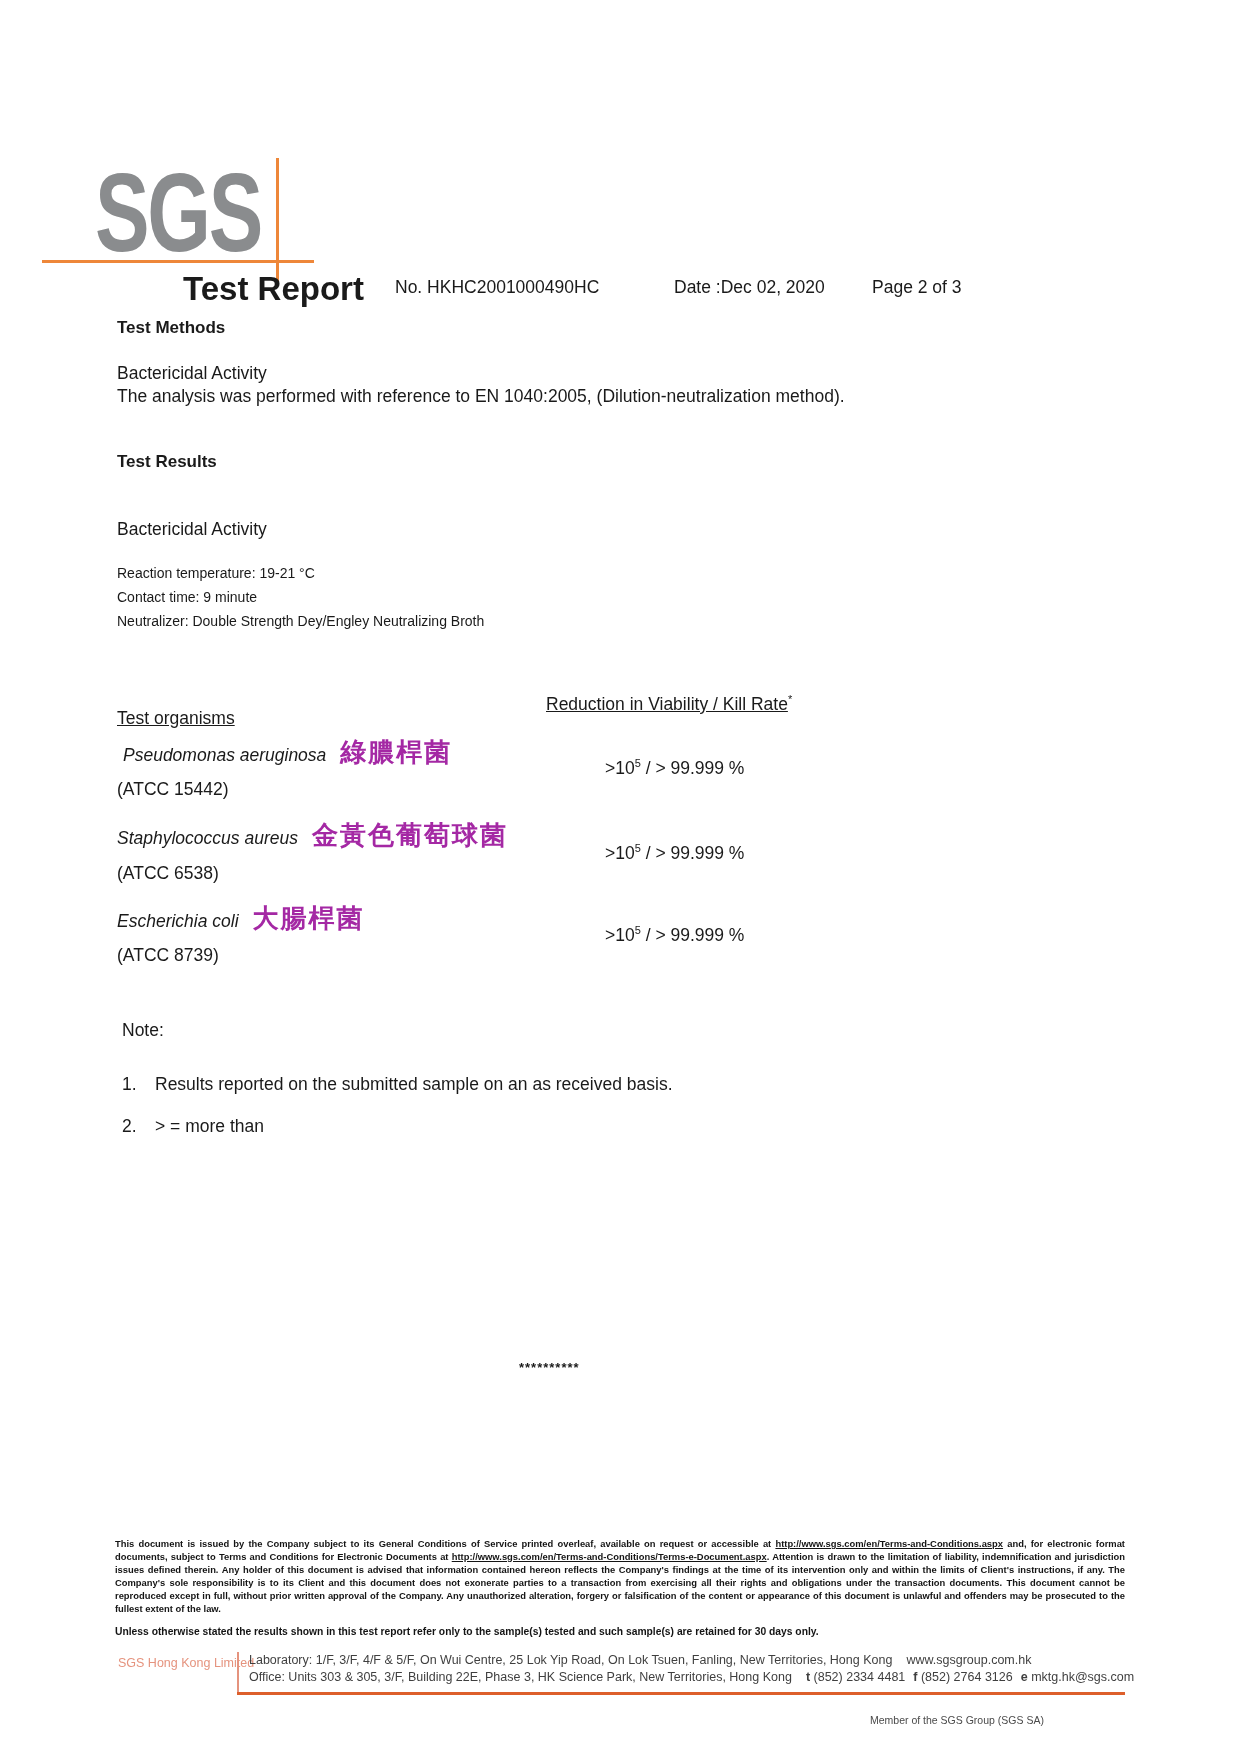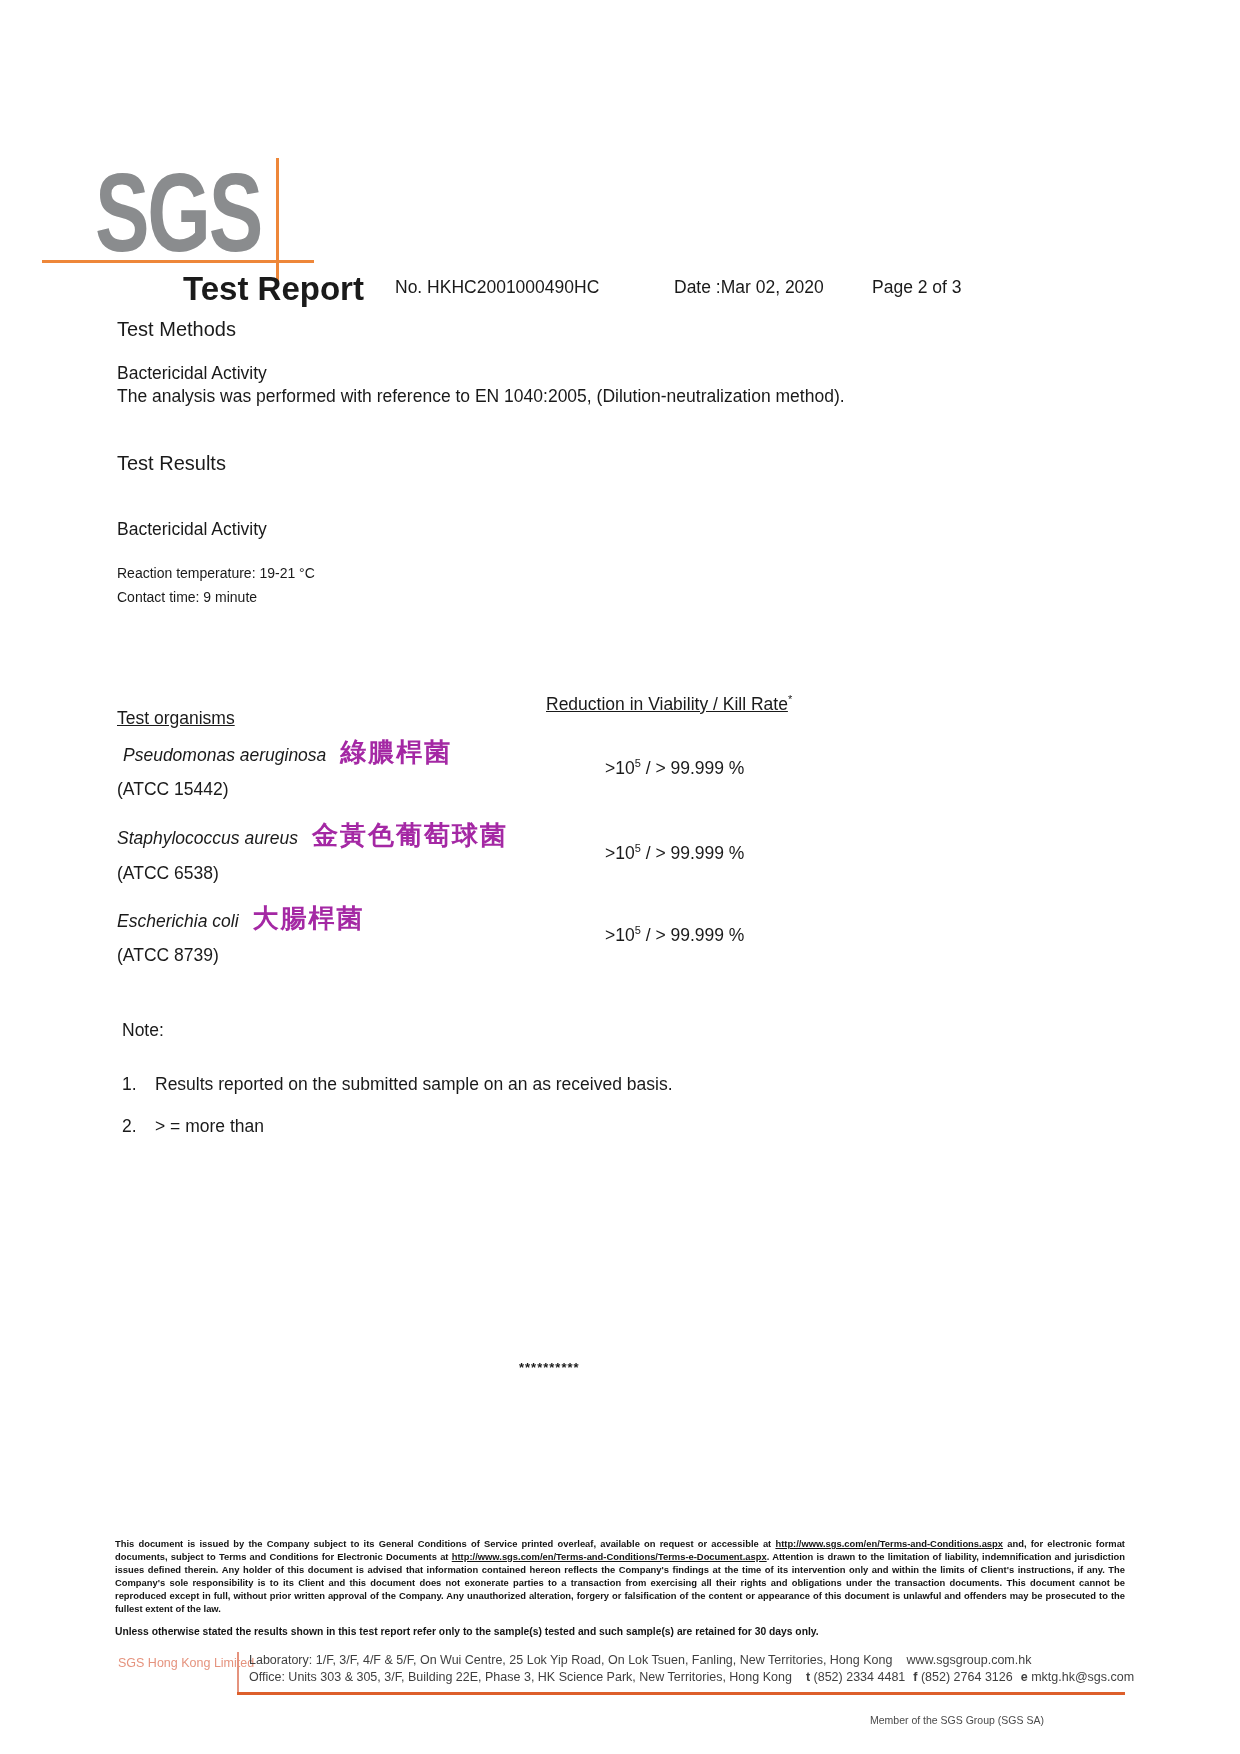--- a/index.html
+++ b/index.html
@@ -28,21 +28,21 @@
     transform-origin: left top;
   }
   .logo-hline { background: #ee8739; height: 3px; }
   .logo-vline { background: #ee8739; width: 3px; }
 
   
   .doc-title { font-size: 33px; font-weight: bold; }
   .hdr-meta { font-size: 17.5px; }
 
   
-  .h-bold { font-size: 20px; font-weight: normal; }
+  .h-bold { font-size: 17px; font-weight: bold; }
   .body-txt { font-size: 17.5px; }
   .cond-list { font-size: 14px; line-height: 24px; white-space: pre; }
   .underl { text-decoration: underline; }
   .tbl-hdr { font-size: 17.5px; }
   .name-row { display: flex; align-items: baseline; }
   .latin { font-size: 17.5px; font-style: italic; }
   .cjk {
     font-size: 26px; font-weight: bold; color: #a428a4;
     margin-left: 14px; letter-spacing: 2px;
     font-family: "Liberation Sans", "DejaVu Sans", sans-serif;
@@ -80,33 +80,34 @@
 <body>
 
 <div class="page">
 
   <div class="abs logo-text" style="left:95px; top:157px;">SGS</div>
   <div class="abs logo-hline" style="left:42px; top:260px; width:272px;"></div>
   <div class="abs logo-vline" style="left:276px; top:158px; height:128px;"></div>
 
   <div class="abs doc-title" style="left:183px; top:270px;">Test Report</div>
   <div class="abs hdr-meta" style="left:395px; top:277px;">No. HKHC2001000490HC</div>
-  <div class="abs hdr-meta" style="left:674px; top:277px;">Date :Mar 02, 2020</div>
+  <div class="abs hdr-meta" style="left:674px; top:277px;">Date :Dec 02, 2020</div>
   <div class="abs hdr-meta" style="left:872px; top:277px;">Page 2 of 3</div>
 
   <div class="abs h-bold" style="left:117px; top:318px;">Test Methods</div>
   <div class="abs body-txt" style="left:117px; top:363px;">Bactericidal Activity</div>
   <div class="abs body-txt" style="left:117px; top:386px;">The analysis was performed with reference to EN 1040:2005, (Dilution-neutralization method).</div>
 
   <div class="abs h-bold" style="left:117px; top:452px;">Test Results</div>
   <div class="abs body-txt" style="left:117px; top:519px;">Bactericidal Activity</div>
 
   <div class="abs" style="left:117px; top:561px;">
     <div class="cond-list">Reaction temperature: 19-21 °C</div>
     <div class="cond-list">Contact time: 9 minute</div>
+    <div class="cond-list">Neutralizer: Double Strength Dey/Engley Neutralizing Broth</div>
   </div>
 
   <div class="abs tbl-hdr" style="left:546px; top:693px;"><span class="underl">Reduction in Viability / Kill Rate</span><sup style="font-size:11px;">*</sup></div>
   <div class="abs tbl-hdr underl" style="left:117px; top:708px;">Test organisms</div>
 
   <div class="abs name-row" style="left:123px; top:735px;text-align:right;">
     <span class="latin">Pseudomonas aeruginosa</span>
     <span class="cjk">綠膿桿菌</span>
   </div>
   <div class="abs atcc" style="left:117px; top:779px;">(ATCC 15442)</div>

